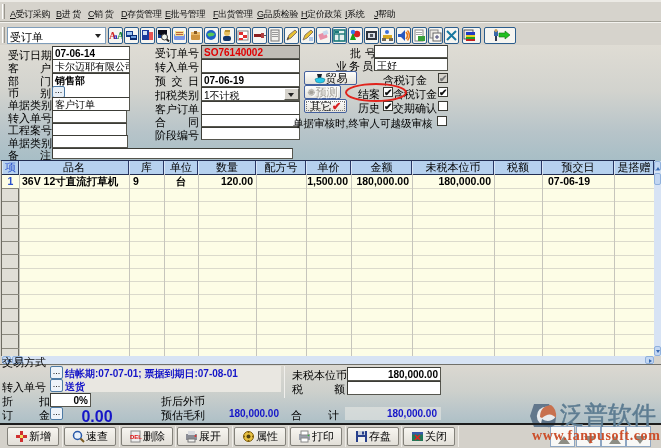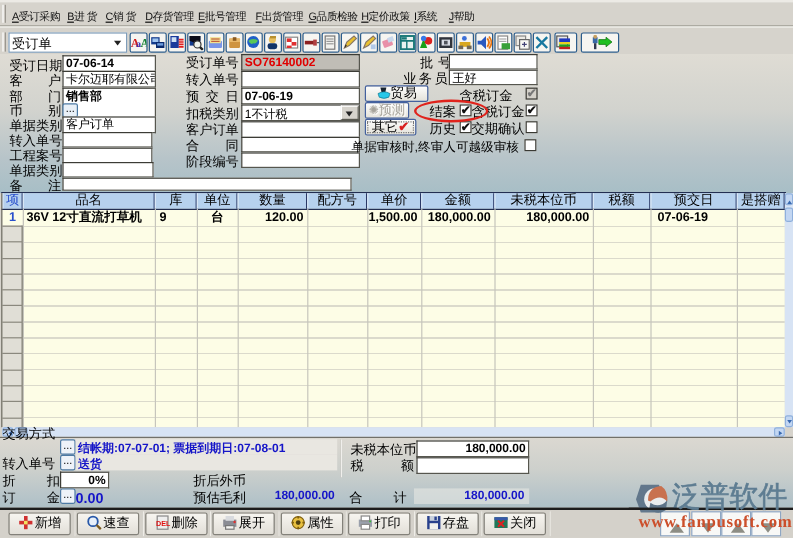--- a/index.html
+++ b/index.html
@@ -353,21 +353,21 @@
     <span>折</span>
     <span>扣</span>
   </div>
 <div class="box bv" style="left:50px;top:393px;width:41px;height:14px;text-align:right">0%</div>
 <div class="lbl" style="left:161px;top:395px">折后外币</div>
 <div class="lbl" style="left:2px;top:409px;width:48px;display:flex;justify-content:space-between">
     <span>订</span>
     <span>金</span>
   </div>
 <div class="a" style="left:50px;top:407px;width:13px;height:13px;background:#eef3f9;border:1px solid #4d7aa4;border-radius:2px;font-size:9px;line-height:8px;text-align:center">...</div>
-<div class="a" style="left:63px;top:408px;width:68px;font-size:12px;font-weight:bold;color:#1515c8;text-align:left">0.00</div>
+<div class="a" style="left:63px;top:408px;width:68px;font-size:16px;font-weight:bold;color:#1515c8;text-align:center">0.00</div>
 <div class="lbl" style="left:161px;top:409px">预估毛利</div>
 <div class="a" style="left:211px;top:408px;width:68px;font-size:10px;font-weight:bold;color:#1515c8;text-align:right">180,000.00</div>
 <div class="a" style="left:284px;top:366px;width:1px;height:32px;background:#8f8e88;border-right:1px solid #f0efec"></div>
 <div class="lbl" style="left:292px;top:369px">未税本位币</div>
 <div class="box bv" style="left:347px;top:367px;width:94px;height:14px;text-align:right">180,000.00</div>
 <div class="lbl" style="left:292px;top:383px;width:53px;display:flex;justify-content:space-between">
     <span>税</span>
     <span>额</span>
   </div>
 <div class="box" style="left:347px;top:381px;width:94px;height:14px"></div>

